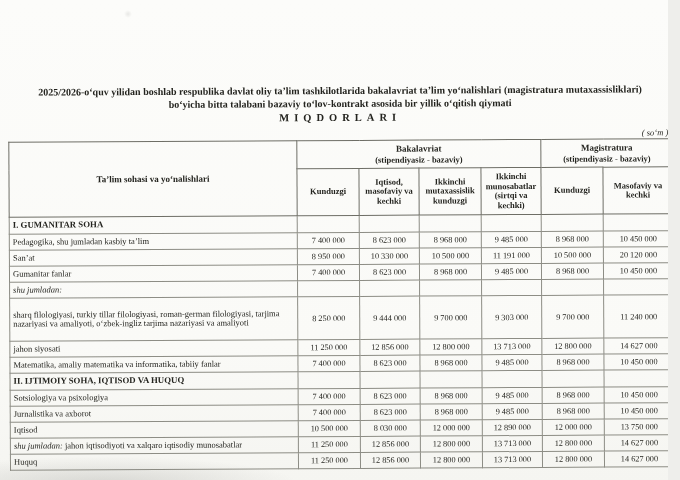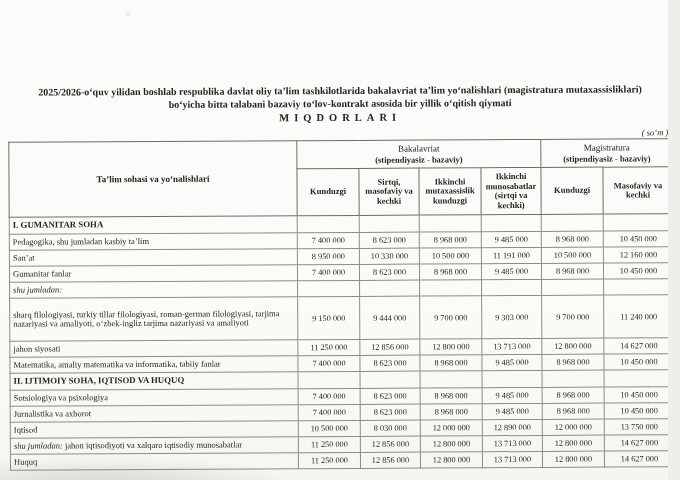--- a/index.html
+++ b/index.html
@@ -53,21 +53,21 @@
     border: 1px solid #8d8d85;
     padding: 0 2px;
     overflow: hidden;
   }
   table.fees { border: 1.5px solid #54544c; }
   table.fees thead th { border-color: #6e6e66; }
   .label-h {
     font-size: 9px; font-weight: bold; text-align: center; vertical-align: middle;
   }
   .group-h { height: 27px; vertical-align: middle; text-align: center; }
-  .group-h .gname { font-size: 9px; font-weight: normal; line-height: 10.5px; }
+  .group-h .gname { font-size: 9px; font-weight: bold; line-height: 10.5px; }
   .group-h .gsub  { font-size: 8.5px; font-weight: bold; line-height: 10px; }
   .sub-h {
     height: 46px; vertical-align: middle; text-align: center;
     font-size: 8.5px; font-weight: bold; line-height: 9.5px;
   }
   tbody td { height: 13px; vertical-align: middle; }
   tbody td.label { text-align: left; font-size: 8.5px; line-height: 9.5px; padding: 1px 3px; }
   tbody tr.section td { height: 14px; }
   tbody tr.section td.label { font-weight: bold; font-size: 8.8px; }
   tbody tr.note td.label { font-style: italic; }
@@ -108,21 +108,21 @@
             <div class="gname">Bakalavriat</div>
             <div class="gsub">(stipendiyasiz - bazaviy)</div>
           </th>
           <th colspan="2" class="group-h">
             <div class="gname">Magistratura</div>
             <div class="gsub">(stipendiyasiz - bazaviy)</div>
           </th>
         </tr>
         <tr>
           <th class="sub-h">Kunduzgi</th>
-          <th class="sub-h">Sirtqi, masofaviy va kechki</th>
+          <th class="sub-h">Iqtisod, masofaviy va kechki</th>
           <th class="sub-h">Ikkinchi mutaxassislik kunduzgi</th>
           <th class="sub-h">Ikkinchi munosabatlar (sirtqi va kechki)</th>
           <th class="sub-h">Kunduzgi</th>
           <th class="sub-h">Masofaviy va kechki</th>
         </tr>
       </thead>
       <tbody id="rows">
           <tr class="section">
             <td class="label">I. GUMANITAR SOHA</td>
             <td class="num"></td>
@@ -141,21 +141,21 @@
             <td class="num">8 968 000</td>
             <td class="num">10 450 000</td>
           </tr>
           <tr class="data">
             <td class="label">San’at</td>
             <td class="num">8 950 000</td>
             <td class="num">10 330 000</td>
             <td class="num">10 500 000</td>
             <td class="num">11 191 000</td>
             <td class="num">10 500 000</td>
-            <td class="num">12 160 000</td>
+            <td class="num">20 120 000</td>
           </tr>
           <tr class="data">
             <td class="label">Gumanitar fanlar</td>
             <td class="num">7 400 000</td>
             <td class="num">8 623 000</td>
             <td class="num">8 968 000</td>
             <td class="num">9 485 000</td>
             <td class="num">8 968 000</td>
             <td class="num">10 450 000</td>
           </tr>
@@ -163,21 +163,21 @@
             <td class="label">shu jumladan:</td>
             <td class="num"></td>
             <td class="num"></td>
             <td class="num"></td>
             <td class="num"></td>
             <td class="num"></td>
             <td class="num"></td>
           </tr>
           <tr class="data tall">
             <td class="label">sharq filologiyasi, turkiy tillar filologiyasi, roman-german filologiyasi, tarjima nazariyasi va amaliyoti, o‘zbek-ingliz tarjima nazariyasi va amaliyoti</td>
-            <td class="num">9 150 000</td>
+            <td class="num">8 250 000</td>
             <td class="num">9 444 000</td>
             <td class="num">9 700 000</td>
             <td class="num">9 303 000</td>
             <td class="num">9 700 000</td>
             <td class="num">11 240 000</td>
           </tr>
           <tr class="data">
             <td class="label">jahon siyosati</td>
             <td class="num">11 250 000</td>
             <td class="num">12 856 000</td>

